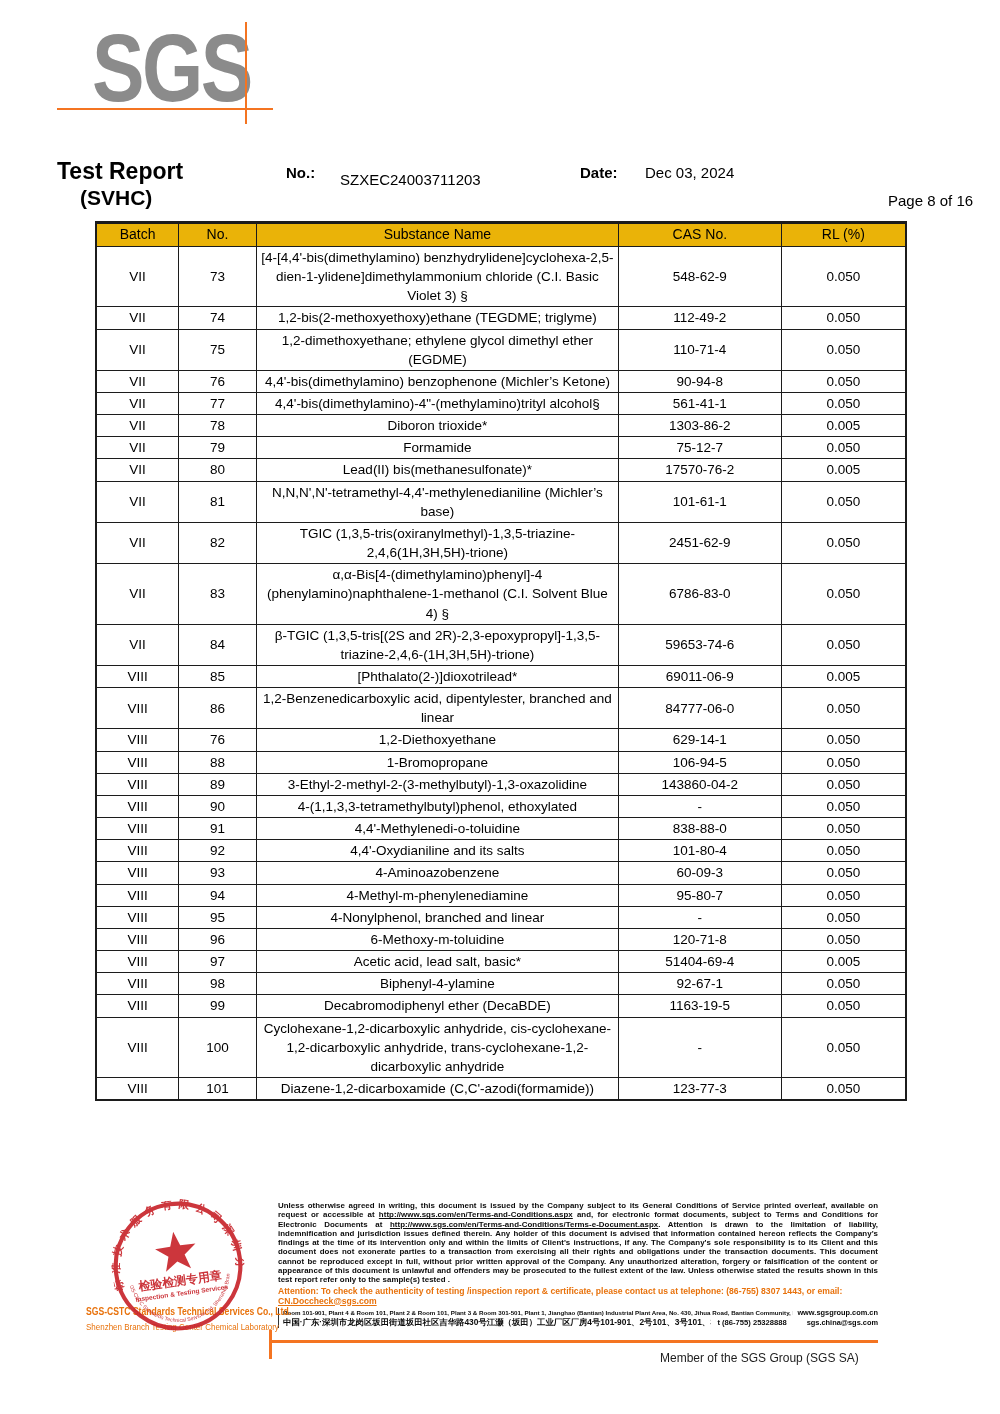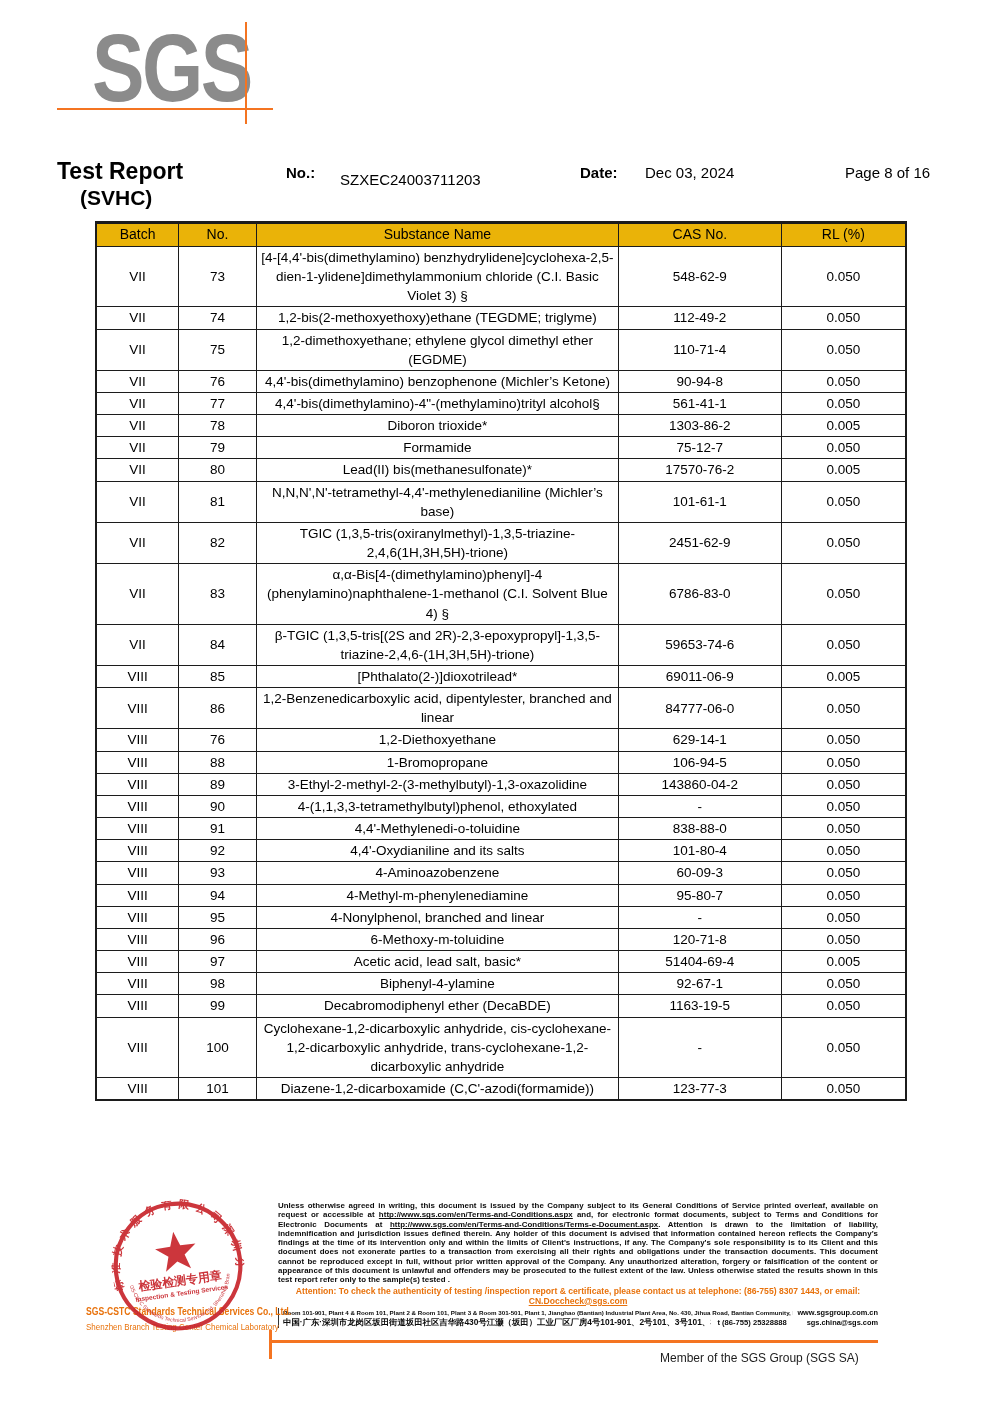--- a/index.html
+++ b/index.html
@@ -17,21 +17,21 @@
   .logo-vline { position:absolute; left:245px; top:22px; width:2px; height:102px; }
   .logo-hline { position:absolute; left:57px; top:108px; width:216px; height:2px; }
   .title-line1 { position:absolute; left:57px; top:158px; font-size:23px; font-weight:bold; }
   .title-line2 { position:absolute; left:80px; top:186px; font-size:21px; font-weight:bold; }
   .meta { position:absolute; top:164px; font-size:15px; white-space:nowrap; }
   .meta.bold { font-weight:bold; }
   .no-label   { left:286px; }
   .no-value   { left:340px;margin-top:7px; }
   .date-label { left:580px; }
   .date-value { left:645px; }
-  .page-num   { left:845px; }
+  .page-num   { left:888px;margin-top:28px; }
   
   table.svhc {
     position:absolute; left:95px; top:221px; width:812px;
     border-collapse:collapse; table-layout:fixed;
     font-size:13.5px;
   }
   table.svhc th, table.svhc td {
     border:1.5px solid #1c1c1c; text-align:center; vertical-align:middle;
     padding:1px 4px; line-height:1.42; overflow-wrap:break-word;
   }
@@ -54,21 +54,21 @@
   .company-l2 {
     position:absolute; left:86px; top:1321px; font-size:9.5px; white-space:nowrap;
     transform:scaleX(0.84); transform-origin:left; z-index:2;
   }
   .footer-right { position:absolute; left:278px; top:1201px; width:600px; }
   .legal {
     font-size:7.9px; line-height:9.3px; text-align:justify; font-weight:600;
     color:#0b0b0b; letter-spacing:0.05px;
   }
   .legal .url { text-decoration:underline; }
-  .attention { font-size:8.6px; line-height:10px; font-weight:bold; margin-top:1px;text-align:center; }
+  .attention { font-size:8.6px; line-height:10px; font-weight:bold; margin-top:1px; }
   .attention .email { text-decoration:underline; }
   .address { margin-top:2px; border-left:1.5px solid #333; padding-left:4px; color:#0b0b0b; }
   .addr-row { display:flex; justify-content:space-between; align-items:baseline; }
   .addr-en { font-size:6.2px; white-space:nowrap; overflow:hidden; font-weight:600; }
   .addr-web { font-size:7.4px; white-space:nowrap; font-weight:600; margin-left:4px; }
   .addr-cn { font-size:8.4px; white-space:nowrap; overflow:hidden; font-weight:bold; }
   .addr-tel { font-size:7.6px; white-space:nowrap; font-weight:600; margin-left:6px; }
   .addr-mail { font-size:7.4px; white-space:nowrap; font-weight:600; margin-left:20px; }
   .orange-rule { position:absolute; left:270px; top:1340px; width:608px; height:2.5px; z-index:1; }
   .orange-tick { position:absolute; left:269px; top:1330px; width:2.5px; height:29px; z-index:1; }

